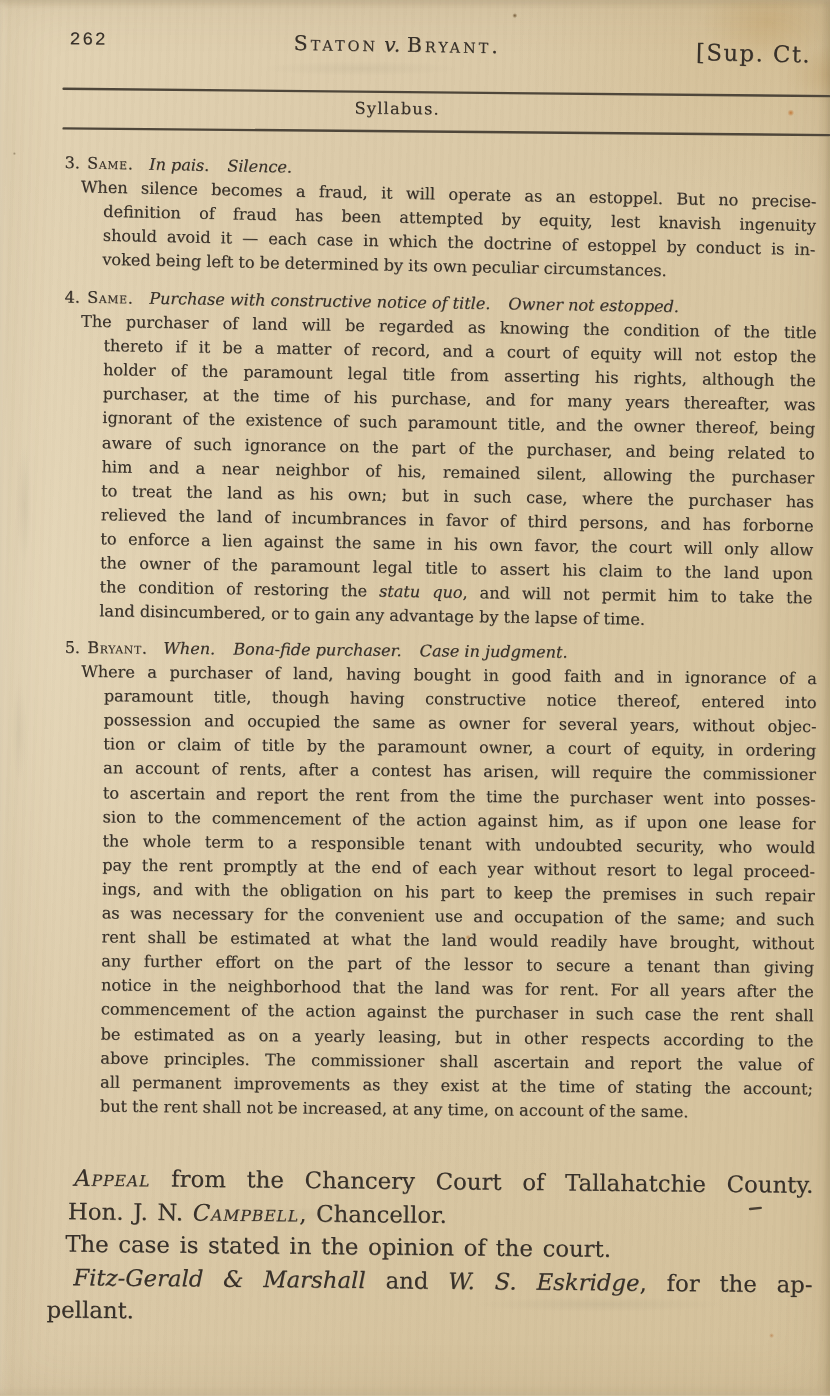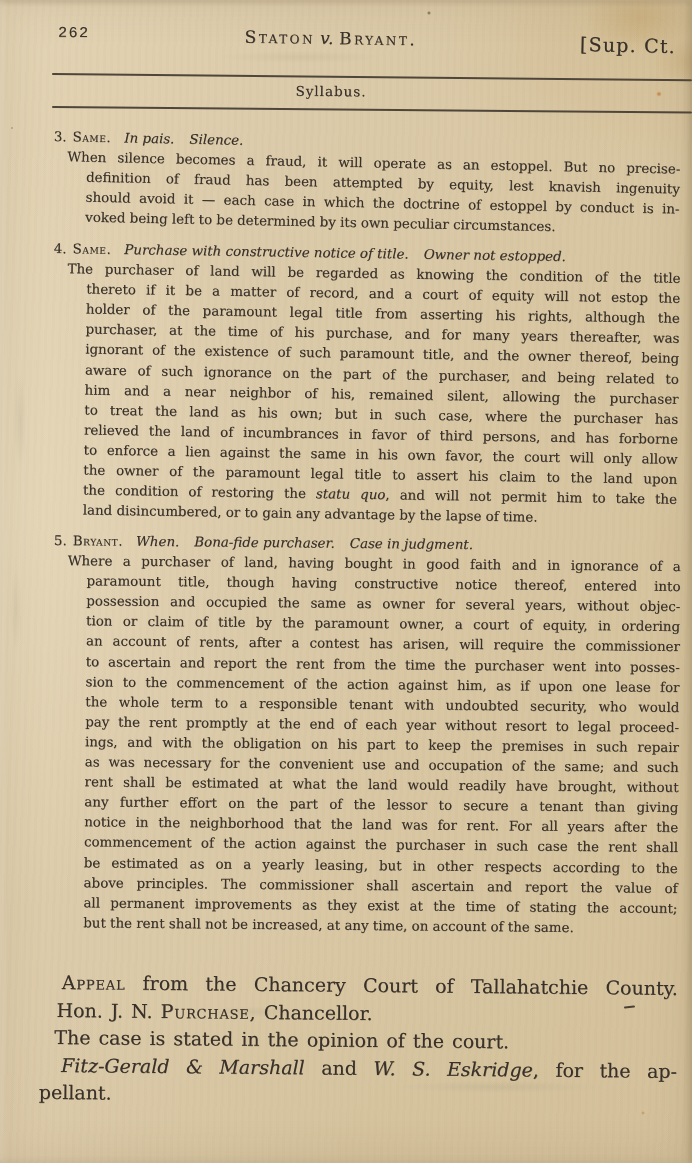--- a/index.html
+++ b/index.html
@@ -94,21 +94,21 @@
   .line.last { text-align-last: auto; }
   .it { font-style: italic; }
 
   
   .opinion {
     position: absolute; top: 969px; left: 54px; right: 14px;
     font-size: 19px; line-height: 27.6px;
     transform: rotate(0.55deg); transform-origin: left top;
     word-spacing: 2px;
   }
-  .sc-big { font-variant: small-caps; letter-spacing: 0.8px; }
+  .sc-big { font-variant: small-caps; letter-spacing: 0.8px; font-style: italic; }
   .op-l1 { margin-left: 8px; text-align: justify; text-align-last: justify; }
   .op-l2 { margin-left: 3px; }
   .op-l3 { margin-left: 1px; }
   .op-l4 { margin-left: 8px; text-align: justify; text-align-last: justify; }
   .op-l5 { margin-left: -14px; }
   .stray-mark {
     position: absolute; left: 624px; top: 1006px;
     width: 11px; height: 2.2px; background: #4a4034;
     border-radius: 1px; transform: rotate(-6deg);
   }
@@ -180,20 +180,20 @@
         <div class="line">above principles.  The commissioner shall ascertain and report the value of</div>
         <div class="line">all permanent improvements as they exist at the time of stating the account;</div>
         <div class="line last">but the rent shall not be increased, at any time, on account of the same.</div>
       </div>
     </div>
 
   </section>
 
   <section class="opinion ink">
     <div class="op-l1"><span class="sc-big">Appeal</span><span> from the Chancery Court of Tallahatchie County.</span></div>
-    <div class="op-l2"><span>Hon. J. N. </span><span class="sc-big">Purchase</span><span>, Chancellor.</span></div>
+    <div class="op-l2"><span>Hon. J. N. </span><span class="sc-big">Campbell</span><span>, Chancellor.</span></div>
     <div class="op-l3">The case is stated in the opinion of the court.</div>
     <div class="op-l4"><span class="it">Fitz-Gerald &amp; Marshall</span><span> and </span><span class="it">W. S. Eskridge</span><span>, for the ap-</span></div>
     <div class="op-l5">pellant.</div>
   </section>
 
   <div class="stray-mark"></div>
 </div>
 
 </body></html>

